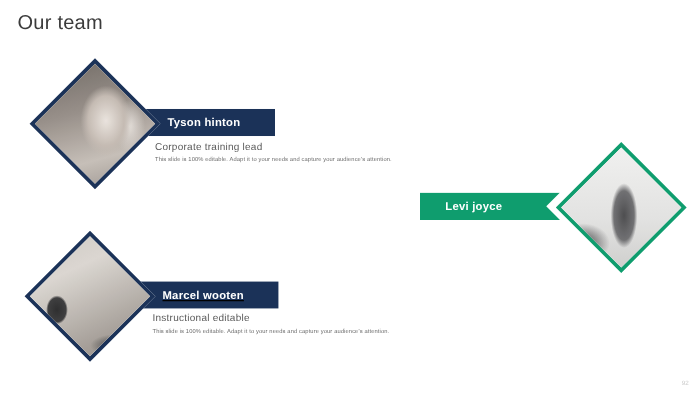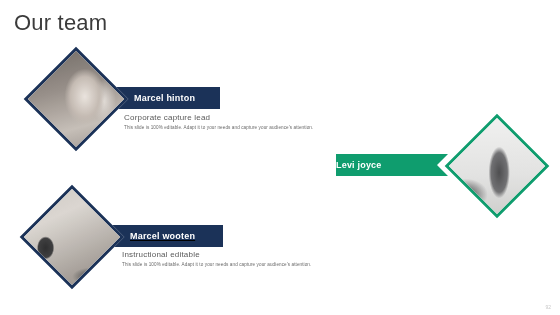--- a/index.html
+++ b/index.html
@@ -17,21 +17,21 @@
     width: 560px;
     height: 315px;
     background: #ffffff;
   }
 
   
   .slide-title {
     position: absolute;
     left: 14px;
     top: 10px;
-    font-size: 22px;
+    font-size: 16px;
     font-weight: 400;
     color: #3b3b3b;
     letter-spacing: 0.2px;
   }
 
   
   .member { position: absolute; }
 
   
   .diamond {
@@ -105,21 +105,21 @@
     background: #1b3258;
     padding-left: 26px;
     padding-right: 12px;
     justify-content: flex-start;
     clip-path: polygon(0 0, 100% 0, 100% 100%, 0 100%, 11px 50%);
   }
   
   .name-bar.green {
     background: #0f9d6e;
     padding-right: 26px;
-    justify-content: flex-start;
+    justify-content: center;
     clip-path: polygon(0 0, 100% 0, calc(100% - 11px) 50%, 100% 100%, 0 100%);
   }
 
   
   .copy { position: absolute; z-index: 1; }
   .role {
     font-size: 8px;
     color: #5a5a5a;
     letter-spacing: 0.2px;
     white-space: nowrap;
@@ -148,25 +148,25 @@
 
   <div class="slide-title">Our team</div>
 
   <div class="member">
 
     <div class="diamond navy" style="left:39px; top:62px;">
       <div class="photo photo-a"></div>
     </div>
 
     <div class="name-bar navy" style="left:108px; top:87px; width:112px;">
-      <span class="name-text">Marcel hinton</span>
+      <span class="name-text">Tyson hinton</span>
     </div>
 
     <div class="copy" style="left:124px; top:113px;">
-      <div class="role">Corporate capture  lead</div>
+      <div class="role">Corporate training  lead</div>
       <div class="desc">This slide is 100% editable. Adapt it to your needs and capture your audience's attention.</div>
     </div>
   </div>
 
   <div class="member">
 
     <div class="diamond green" style="left:460px; top:129px;">
       <div class="photo photo-b"></div>
     </div>
 

